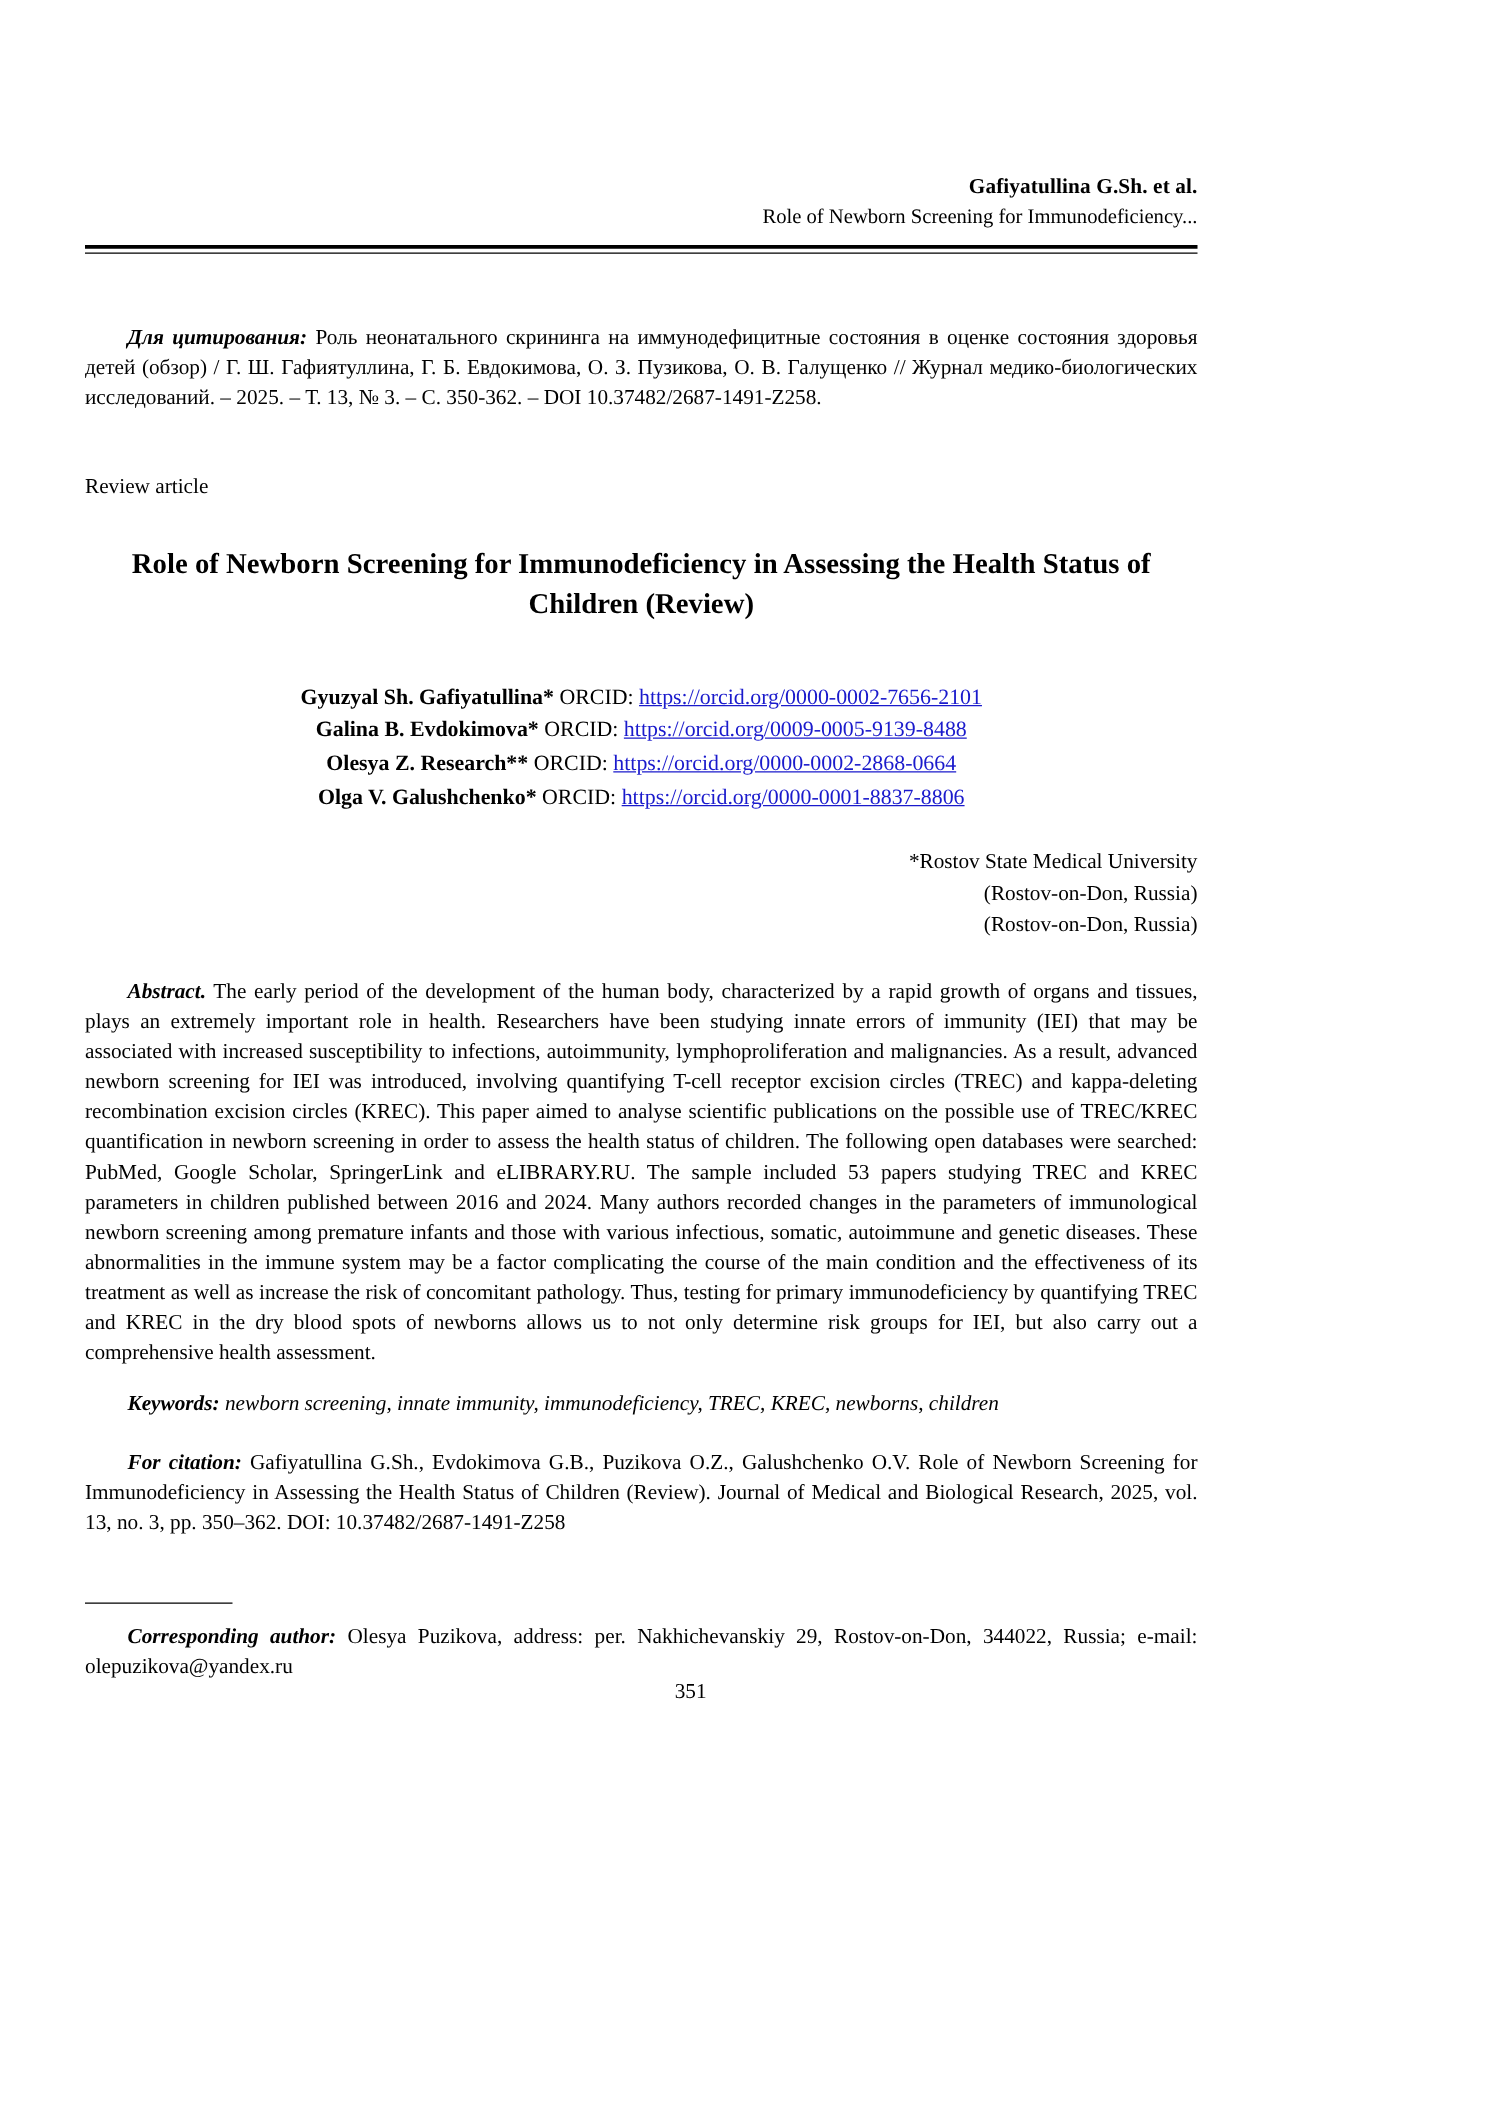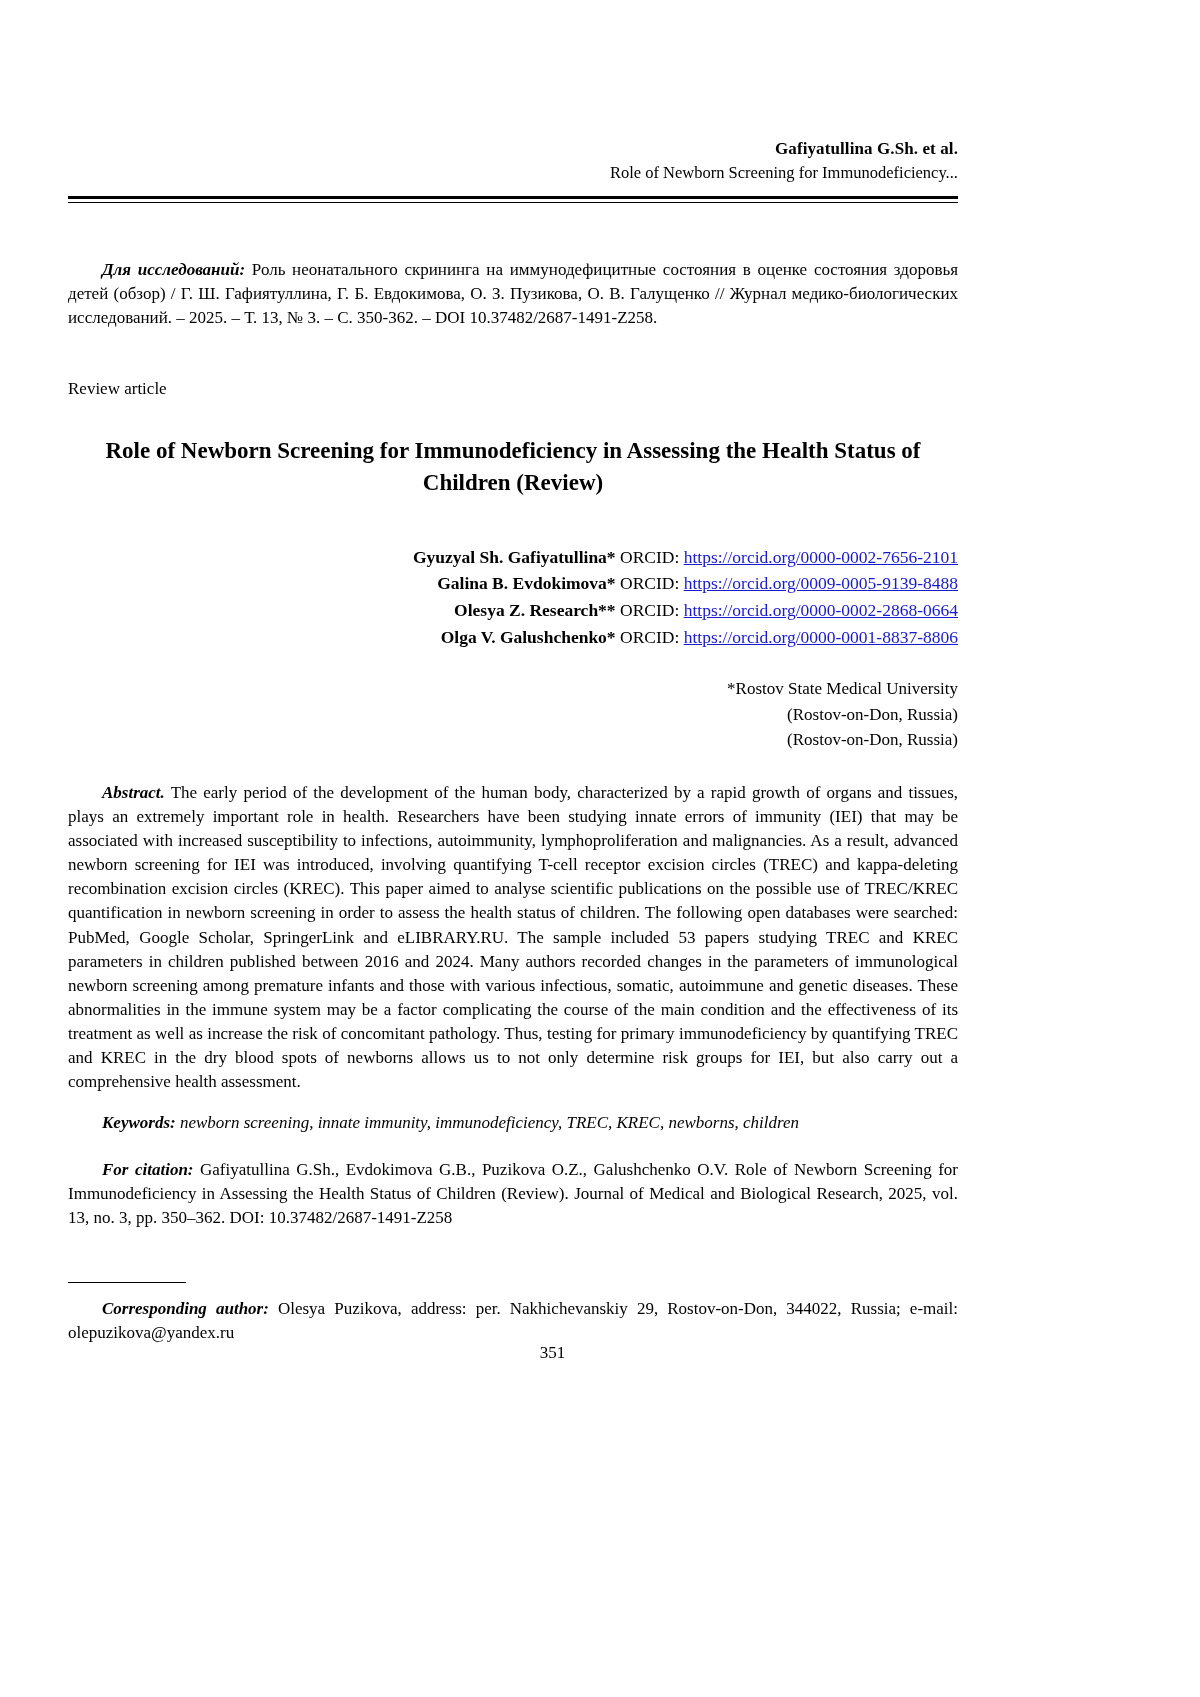--- a/index.html
+++ b/index.html
@@ -77,21 +77,21 @@
     margin: 36px 0 0 0;
     font-size: 23px;
     font-weight: bold;
     text-align: center;
     line-height: 1.42;
   }
 
   
   .authors-block {
     margin-top: 44px;
-    text-align: right;
+    text-align: center;
     font-size: 17.5px;
     line-height: 1.52;
   }
   .authors-block .aname {
     font-weight: bold;
   }
   .authors-block a {
     color: #1a1acc;
     text-decoration: underline;
   }
@@ -180,21 +180,21 @@
 <div class="page">
   <div class="content">
 
     <div class="runhead">
       <div class="authors">Gafiyatullina G.Sh. et al.</div>
       <div class="title">Role of Newborn Screening for Immunodeficiency...</div>
     </div>
     <div class="rule-double"></div>
 
     <p class="cite-ru">
-      <span class="lead">Для исследований:</span><span> Роль неонатального скрининга на иммунодефицитные состояния в оценке состояния здоровья детей (обзор) / Г. Ш. Гафиятуллина, Г. Б. Евдокимова, О. З. Пузикова, О. В. Галущенко // Журнал медико-биологических исследований. – 2025. – Т. 13, № 3. – С. 350-362. – DOI 10.37482/2687-1491-Z258.</span>
+      <span class="lead">Для цитирования:</span><span> Роль неонатального скрининга на иммунодефицитные состояния в оценке состояния здоровья детей (обзор) / Г. Ш. Гафиятуллина, Г. Б. Евдокимова, О. З. Пузикова, О. В. Галущенко // Журнал медико-биологических исследований. – 2025. – Т. 13, № 3. – С. 350-362. – DOI 10.37482/2687-1491-Z258.</span>
     </p>
 
     <div class="article-type">Review article</div>
 
     <h1 class="paper-title">Role of Newborn Screening for Immunodeficiency in Assessing the Health Status of Children (Review)</h1>
 
     <div class="authors-block">
       <div>
         <span class="aname">Gyuzyal Sh. Gafiyatullina*</span><span> ORCID: </span><a href="#">https://orcid.org/0000-0002-7656-2101</a>
       </div>

